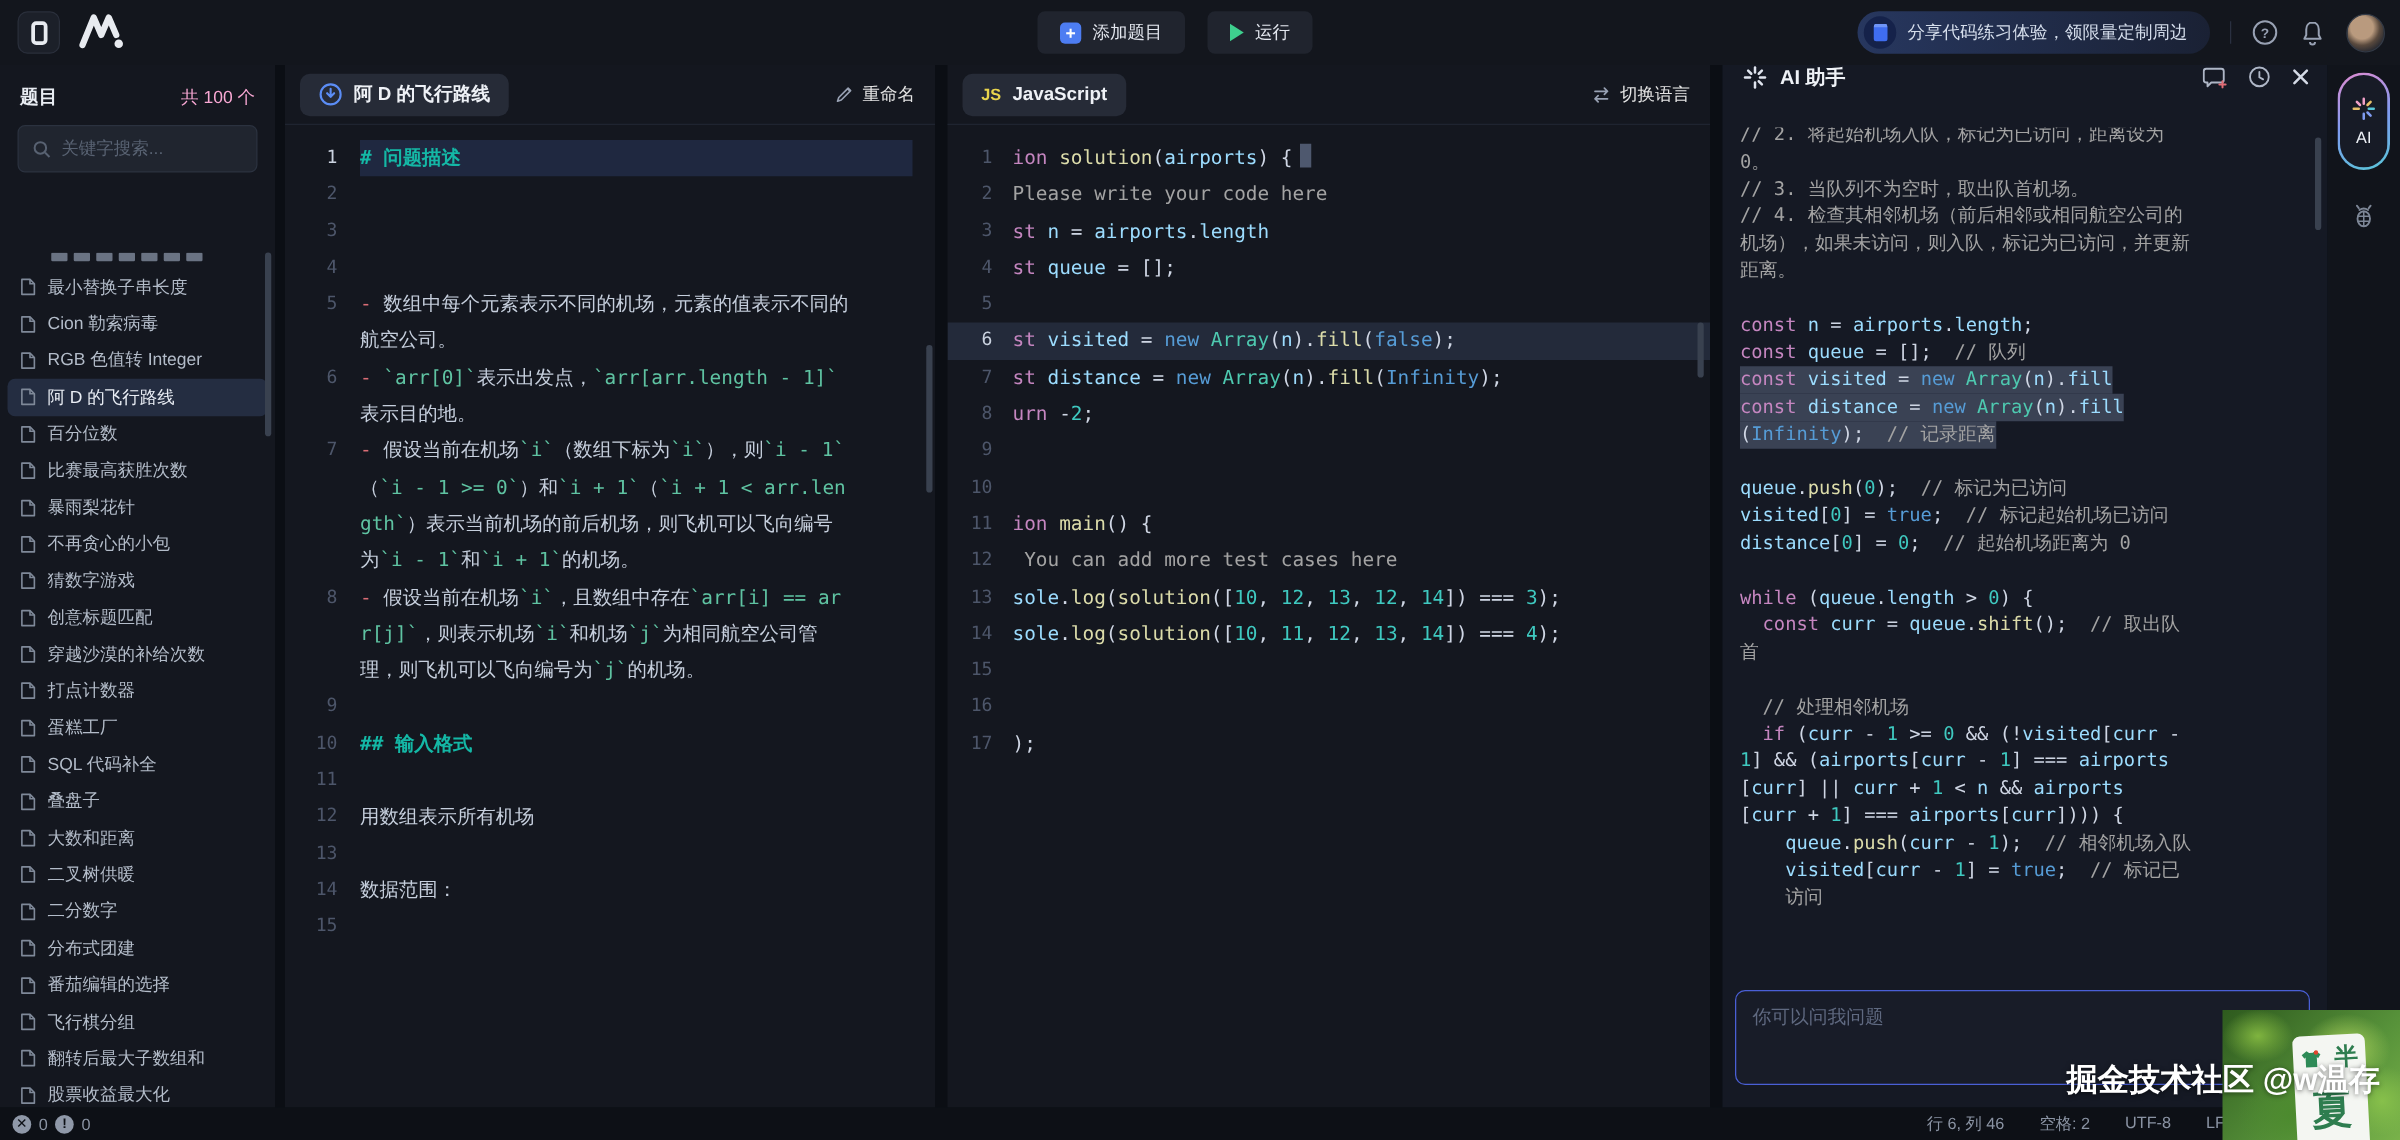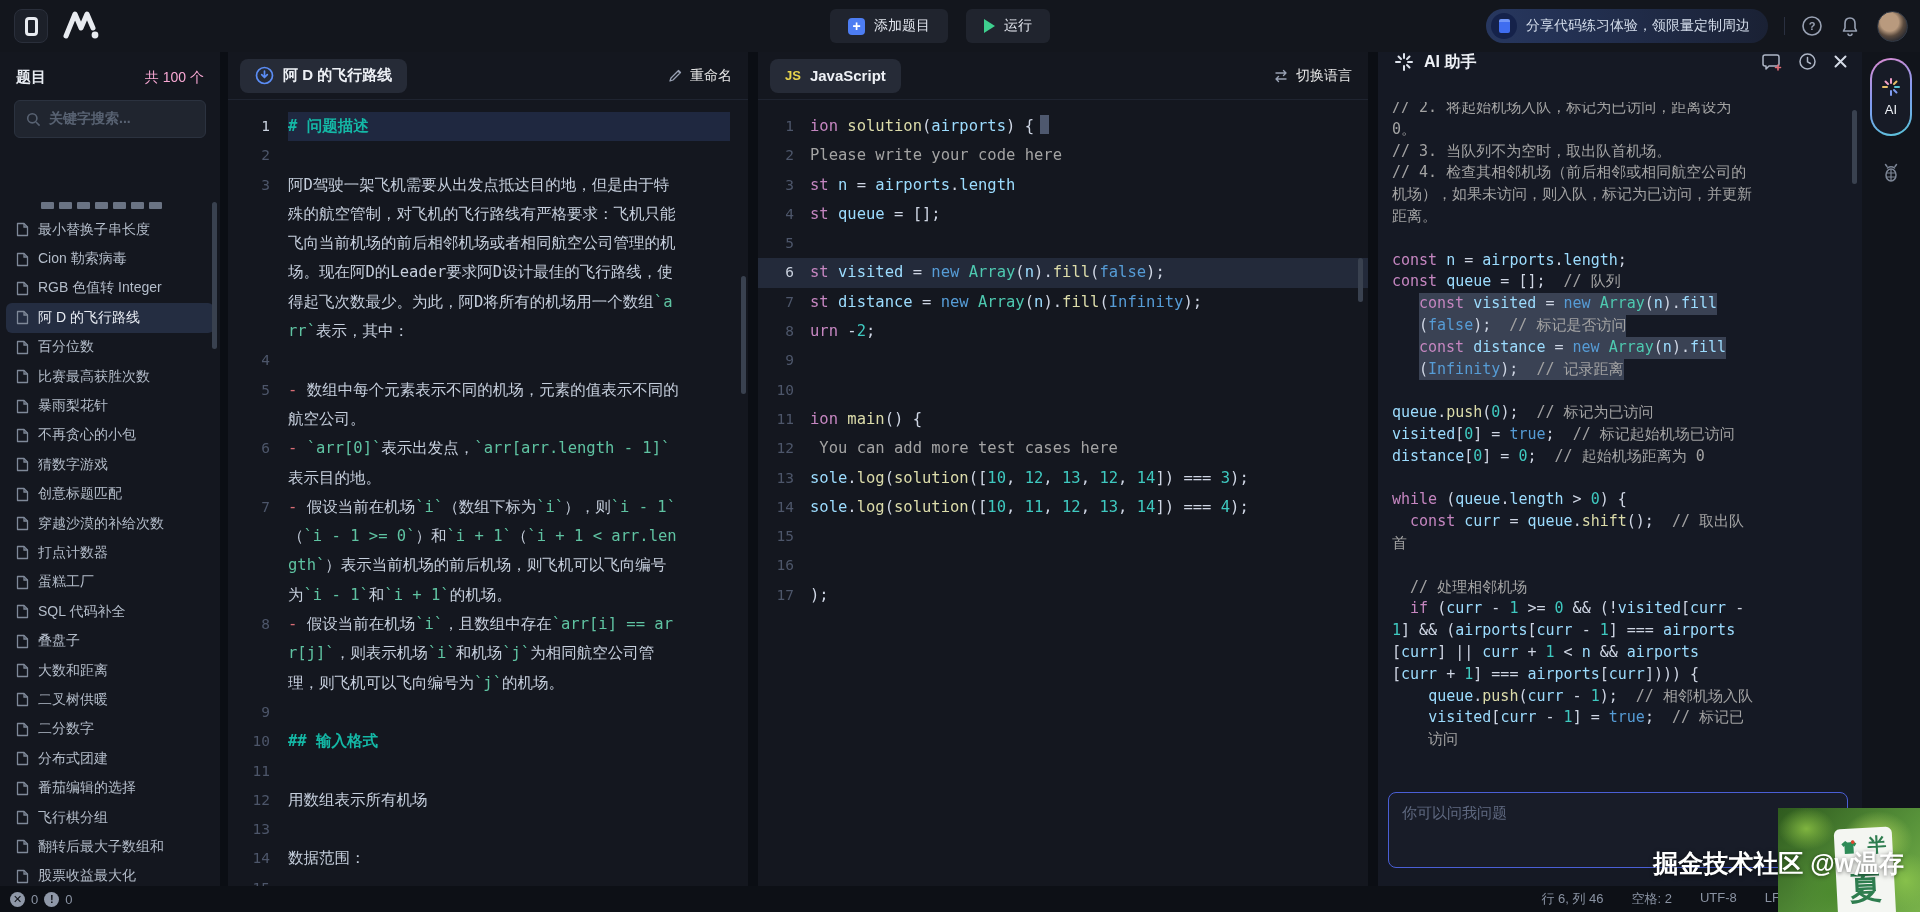--- a/index.html
+++ b/index.html
@@ -35,21 +35,21 @@
   .ptab { height:34px; background:#262b37; border-radius:8px; display:flex; align-items:center; gap:9px;
     padding:0 15px; color:#eef1f6; font-weight:bold; font-size:15px; }
   .head-action { position:absolute; right:16px; color:#e5e5e5; font-size:14px; display:flex; gap:7px; align-items:center; }
 
   
   .sidebar { position:absolute; left:0; top:52px; width:220px; height:834px; background:#14171f; }
   .sb-head { display:flex; justify-content:space-between; align-items:baseline; padding:16px 16px 13px; }
   .sb-title { font-size:15px; font-weight:bold; color:#e8ecf2; }
   .sb-count { font-size:14px; color:#f9a8d4; }
   .search { margin:0 14px; height:38px; background:#20252f; border:1px solid #2b323f; border-radius:6px;
-    display:flex; align-items:center; gap:8px; padding:0 11px; color:#586272; font-size:14px;font-weight:bold; }
+    display:flex; align-items:center; gap:8px; padding:0 11px; color:#586272; font-size:14px; }
   .sb-list { position:absolute; top:150px; left:0; right:0; height:722px; overflow:hidden; }
   .clipped-row { height:13px; display:flex; gap:5px; padding-left:41px; align-items:flex-start; overflow:hidden; }
   .clipped-row i { display:block; width:13px; height:7px; background:#6a7383; border-radius:1px; }
   .sb-item { height:29.4px; display:flex; align-items:center; gap:9px; padding:0 8px 0 16px;
     font-size:14px; color:#b3bcc9; white-space:nowrap; overflow:hidden; }
   .sb-item.sel { background:#242d41; color:#e9edf4; border-radius:6px; margin:0 6px; padding-left:10px; }
   .vscroll { position:absolute; width:5px; background:#39414f; border-radius:3px; z-index:5; }
 
   
   #problem { left:228px; width:520px; }
@@ -81,21 +81,21 @@
 
   
   #ai { left:1378px; width:484px; background:#151924; }
   .ahead { height:48px; display:flex; align-items:flex-start; gap:10px; padding:0 16px; position:relative; }
   .ai-title { font-weight:bold; font-size:16px; color:#eef1f6; }
   .ahead-icons { position:absolute; right:14px; display:flex; gap:16px; align-items:center; color:#aeb6c6; }
   .aiwrap { position:absolute; top:50px; left:14px; width:452px; height:706px; overflow:hidden;
     font-size:15px; line-height:21.8px; font-family:"DejaVu Sans Mono",monospace; }
   .arow { white-space:pre; min-height:21.8px; color:#c9d2e2; }
   .arow:first-child { margin-top:-5px; }
-  .selbg { background:#3a4254; display:inline-block;margin-left:27px; }
+  .selbg { background:#3a4254; display:inline-block; }
   .ai-input { position:absolute; left:10px; right:14px; top:740px; height:76px; border:1px solid #4a5fd6;
     border-radius:8px; background:#181c28; padding:11px 13px; color:#5f6980; font-size:15px; }
 
   
   .rail { position:absolute; right:0; top:52px; width:58px; height:834px; background:#11141b; }
   .ai-pill { margin:6px auto 0; width:42px; height:78px; border-radius:21px; border:2px solid transparent;
     background:linear-gradient(#171b26,#171b26) padding-box, linear-gradient(160deg,#e08bd0,#7f9bf0,#58c6d8) border-box;
     display:flex; flex-direction:column; align-items:center; justify-content:center; gap:5px; }
   .ai-pill-label { color:#eef1f6; font-weight:normal; font-size:13px; }
   .bug-wrap { display:flex; justify-content:center; margin-top:26px; }
@@ -385,21 +385,20 @@
       <div class="mrow active">
         <div class="mgut">1</div>
         <div class="mtext"><span class="mdh"># 问题描述</span></div>
       </div>
       <div class="mrow">
         <div class="mgut">2</div>
         <div class="mtext"></div>
       </div>
       <div class="mrow">
         <div class="mgut">3</div>
-        <div class="mtext">阿D驾驶一架飞机需要从出发点抵达目的地，但是由于特殊的航空管制，对飞机的飞行路线有严格要求：飞机只能飞向当前机场的前后相邻机场或者相同航空公司管理的机场。现在阿D的Leader要求阿D设计最佳的飞行路线，使得起飞次数最少。为此，阿D将所有的机场用一个数组<span class="mdc">`arr`</span>表示，其中：</div>
       </div>
       <div class="mrow">
         <div class="mgut">4</div>
         <div class="mtext"></div>
       </div>
       <div class="mrow">
         <div class="mgut">5</div>
         <div class="mtext"><span class="mdd">- </span>数组中每个元素表示不同的机场，元素的值表示不同的航空公司。</div>
       </div>
       <div class="mrow">
@@ -565,21 +564,20 @@
       <div class="arow"><span class="pun"></span><span class="cmt">// 2. 将起始机场入队，标记为已访问，距离设为</span></div>
       <div class="arow"><span class="cmt">0。</span></div>
       <div class="arow"><span class="pun"></span><span class="cmt">// 3. 当队列不为空时，取出队首机场。</span></div>
       <div class="arow"><span class="pun"></span><span class="cmt">// 4. 检查其相邻机场（前后相邻或相同航空公司的</span></div>
       <div class="arow"><span class="cmt">机场），如果未访问，则入队，标记为已访问，并更新</span></div>
       <div class="arow"><span class="cmt">距离。</span></div>
       <div class="arow"><span class="pun"></span></div>
       <div class="arow"><span class="pun"></span><span class="kw">const</span><span class="pun"> </span><span class="id">n</span><span class="pun"> = </span><span class="id">airports</span><span class="pun">.</span><span class="id">length</span><span class="pun">;</span></div>
       <div class="arow"><span class="pun"></span><span class="kw">const</span><span class="pun"> </span><span class="id">queue</span><span class="pun"> = [];  </span><span class="cmt">// 队列</span></div>
       <div class="arow"><span class="selbg"><span class="pun"></span><span class="kw">const</span><span class="pun"> </span><span class="id">visited</span><span class="pun"> = </span><span class="kw2">new</span><span class="pun"> </span><span class="cls">Array</span><span class="pun">(</span><span class="id">n</span><span class="pun">).</span><span class="id">fill</span><span class="pun"></span></span></div>
-      <div class="arow"><span class="selbg"><span class="pun">(</span><span class="kw2">false</span><span class="pun">);  </span><span class="cmt">// 标记是否访问</span></span></div>
       <div class="arow"><span class="selbg"><span class="pun"></span><span class="kw">const</span><span class="pun"> </span><span class="id">distance</span><span class="pun"> = </span><span class="kw2">new</span><span class="pun"> </span><span class="cls">Array</span><span class="pun">(</span><span class="id">n</span><span class="pun">).</span><span class="id">fill</span><span class="pun"></span></span></div>
       <div class="arow"><span class="selbg"><span class="pun">(</span><span class="kw2">Infinity</span><span class="pun">);  </span><span class="cmt">// 记录距离</span></span></div>
       <div class="arow"><span class="pun"></span></div>
       <div class="arow"><span class="pun"></span><span class="id">queue</span><span class="pun">.</span><span class="fn">push</span><span class="pun">(</span><span class="num">0</span><span class="pun">);  </span><span class="cmt">// 标记为已访问</span></div>
       <div class="arow"><span class="pun"></span><span class="id">visited</span><span class="pun">[</span><span class="num">0</span><span class="pun">] = </span><span class="kw2">true</span><span class="pun">;  </span><span class="cmt">// 标记起始机场已访问</span></div>
       <div class="arow"><span class="pun"></span><span class="id">distance</span><span class="pun">[</span><span class="num">0</span><span class="pun">] = </span><span class="num">0</span><span class="pun">;  </span><span class="cmt">// 起始机场距离为 0</span></div>
       <div class="arow"><span class="pun"></span></div>
       <div class="arow"><span class="pun"></span><span class="kw">while</span><span class="pun"> (</span><span class="id">queue</span><span class="pun">.</span><span class="id">length</span><span class="pun"> &gt; </span><span class="num">0</span><span class="pun">) {</span></div>
       <div class="arow"><span class="pun">  </span><span class="kw">const</span><span class="pun"> </span><span class="id">curr</span><span class="pun"> = </span><span class="id">queue</span><span class="pun">.</span><span class="fn">shift</span><span class="pun">();  </span><span class="cmt">// 取出队</span></div>
       <div class="arow"><span class="cmt">首</span></div>

